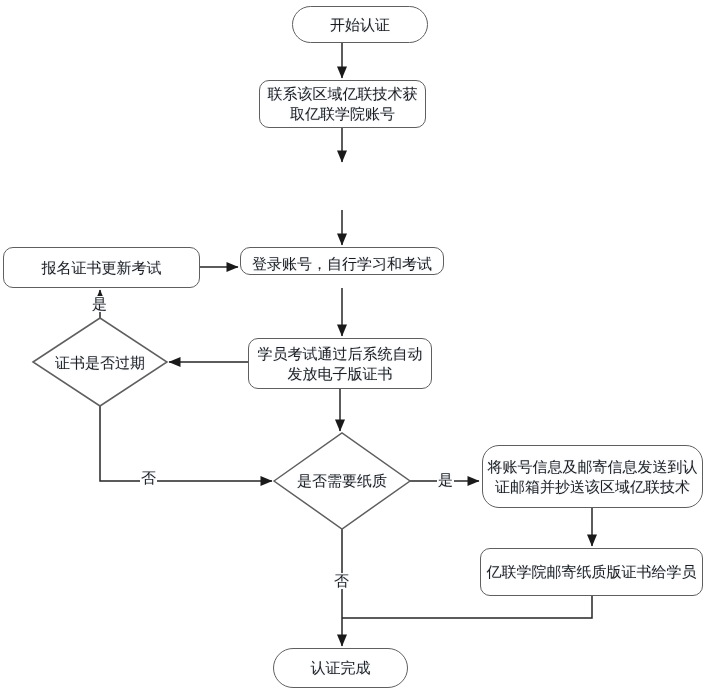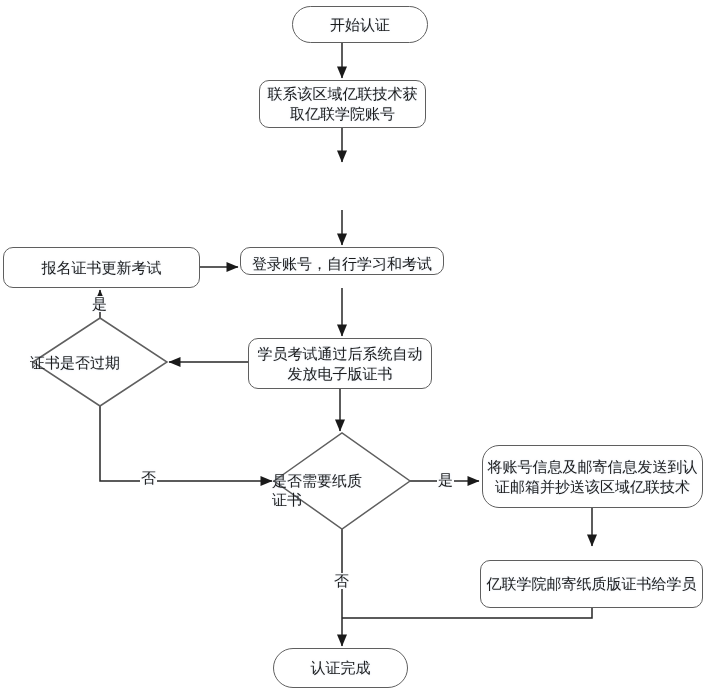--- a/index.html
+++ b/index.html
@@ -15,21 +15,21 @@
   .node{
     position:absolute;box-sizing:border-box;background:#ffffff;
     border:1.5px solid var(--border-color,#5f5f5f);border-radius:10px;
     display:flex;flex-direction:column;align-items:center;justify-content:center;
     font-size:15px;line-height:20px;text-align:center;
     text-shadow:0 0 2px rgba(150,180,220,0.35);
   }
   .node span{display:block;white-space:nowrap;}
   .terminator{border-radius:20px;}
   .diamond-label{
-    position:absolute;text-align:left;font-size:15px;line-height:19px;
+    position:absolute;text-align:center;font-size:15px;line-height:19px;
     text-shadow:0 0 2px rgba(150,180,220,0.35);
   }
   .diamond-label span{display:block;white-space:nowrap;}
   .edge-label{
     position:absolute;background:#ffffff;font-size:15px;line-height:16px;
     padding:0 1px;text-shadow:0 0 2px rgba(150,180,220,0.35);
   }
 </style>
 </head>
 <body>
@@ -84,35 +84,34 @@
   <div class="node" style="left:248px;top:338px;width:184px;height:51px;">
     <span>学员考试通过后系统自动</span>
     <span>发放电子版证书</span>
   </div>
 
   <div class="node" style="left:482px;top:445px;width:221px;height:63px;border-radius:17px;">
     <span>将账号信息及邮寄信息发送到认</span>
     <span>证邮箱并抄送该区域亿联技术</span>
   </div>
 
-  <div class="node" style="left:480px;top:548px;width:223px;height:48px;margin-top:12px;">
+  <div class="node" style="left:480px;top:548px;width:223px;height:48px;">
     <span>亿联学院邮寄纸质版证书给学员</span>
   </div>
 
   <div class="node terminator" style="left:273px;top:648px;width:135px;height:40px;">
     <span>认证完成</span>
   </div>
 
   <div class="diamond-label" style="left:30px;top:353px;width:140px;">
     <span>证书是否过期</span>
   </div>
 
   <div class="diamond-label" style="left:272px;top:462px;width:140px;margin-top:9px;">
     <span>是否需要纸质</span>
-    <span>证书</span>
   </div>
 
   <div class="edge-label" style="left:91px;top:296px;">是</div>
   <div class="edge-label" style="left:140px;top:470px;">否</div>
   <div class="edge-label" style="left:437px;top:472px;">是</div>
   <div class="edge-label" style="left:333px;top:573px;">否</div>
 
 </div>
 
 </body></html>

